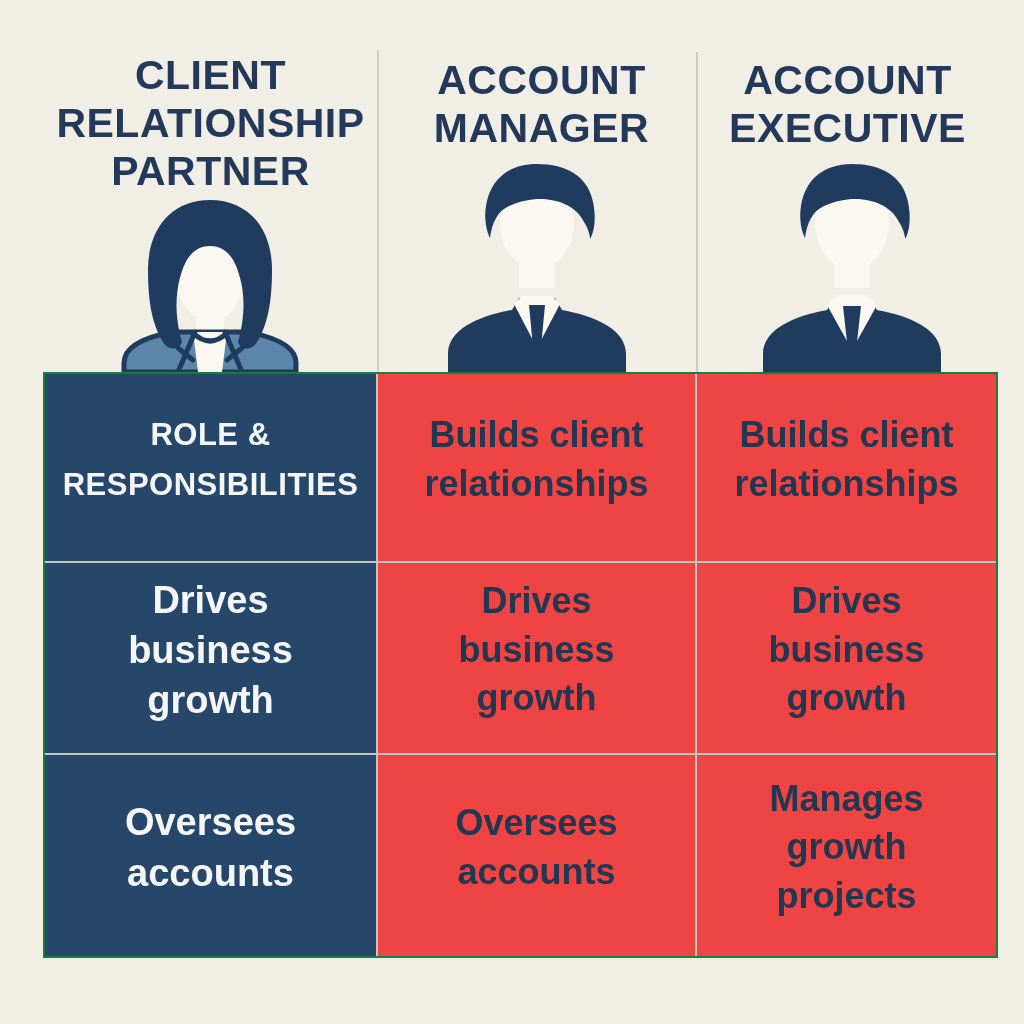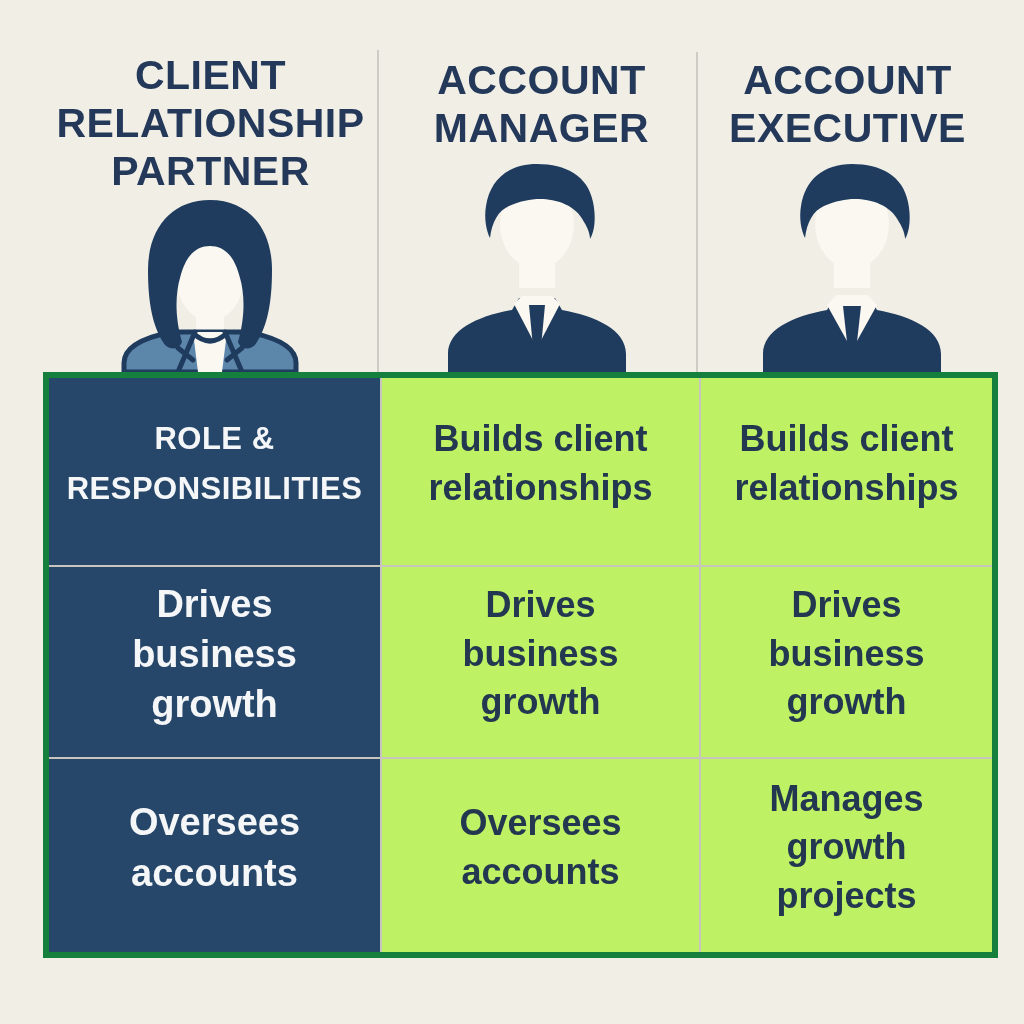--- a/index.html
+++ b/index.html
@@ -21,28 +21,28 @@
   .icon-box { position:absolute; }
   .icon-woman { left:110px; top:196px; width:200px; height:176px; }
   .icon-man-2 { left:438px; top:158px; width:198px; height:214px; }
   .icon-man-3 { left:753px; top:158px; width:198px; height:214px; }
   .icon-box svg { display:block; width:100%; height:100%; }
   .grid {
     position:absolute; left:43px; top:372px; width:955px; height:586px;
     display:grid; box-sizing:border-box;
     grid-template-columns:331px 317px auto;
     grid-template-rows:187px 190px auto;
-    gap:2px; border:6px solid #15803d; background:#c8c5be;
+    gap:2px; border:2px solid #15803d; background:#c8c5be;
   }
   .cell {
     display:flex; align-items:center; justify-content:center;
     text-align:center; padding:0 4px 16px 4px;
   }
   .cell-navy { background:#26476a; color:#f4f6f8; font-weight:bold; }
-  .cell-light { background:#bef264; color:#233850; font-weight:600; }
+  .cell-light { background:#ef4444; color:#233850; font-weight:600; }
   .cell-light span { max-width:230px; font-size:36px; line-height:1.35; }
   .cell-navy span  { max-width:240px; font-size:38px; line-height:1.32; }
   .cell-r0c0 span  { max-width:322px; font-size:31px; line-height:1.6; letter-spacing:0.5px; }
 </style>
 </head>
 <body>
 
 <div class="canvas">
 
   <div class="col-title title-1">CLIENT RELATIONSHIP PARTNER</div>

